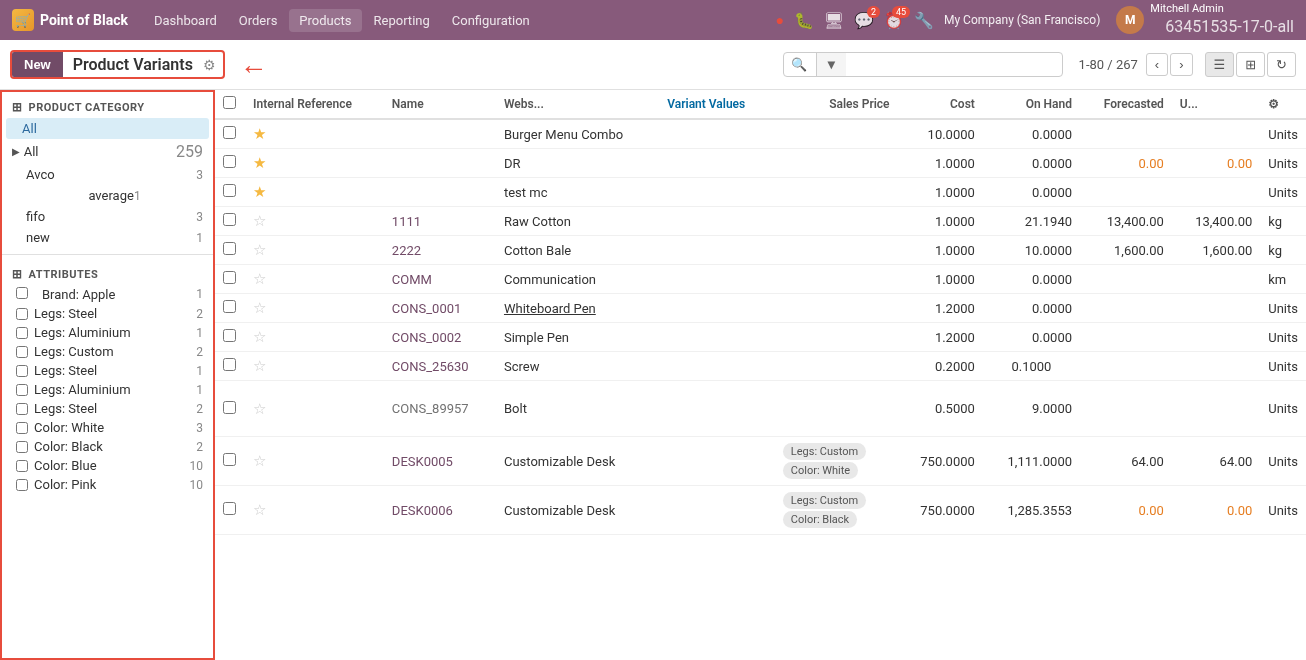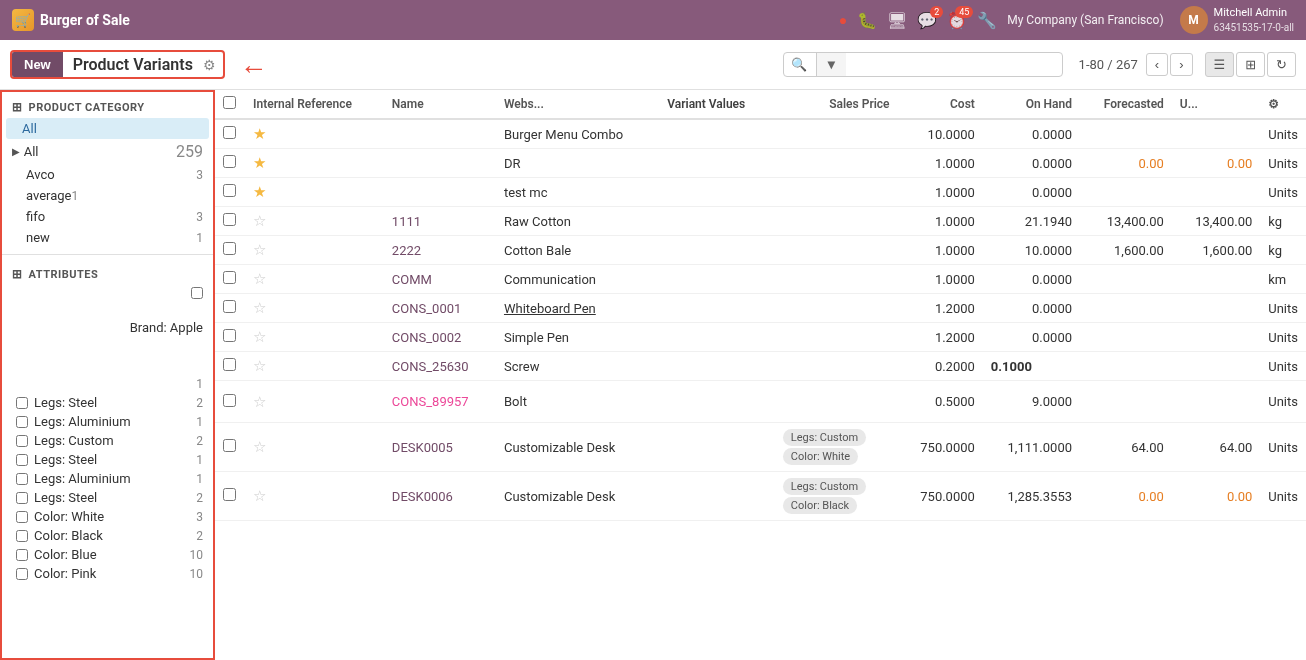--- a/index.html
+++ b/index.html
@@ -11,41 +11,48 @@
     thead th { padding: 6px 8px; text-align: left; font-weight: 600; color: #555; font-size: 12px; white-space: nowrap; position: sticky; top: 0; background: #fff; z-index: 10; }
     tbody tr { border-bottom: 1px solid #f0f0f0; }
     tbody td { padding: 5px 8px; vertical-align: middle; }
   </style>
 </head>
 <body>
 
 <nav style="display:flex;align-items:center;background:#875a7b;height:40px;padding:0 12px;gap:16px;">
   <div style="display:flex;align-items:center;gap:6px;color:#fff;font-weight:700;font-size:14px;cursor:pointer;">
     <div style="width:22px;height:22px;background:linear-gradient(135deg,#f5b942,#e8962a);border-radius:4px;display:flex;align-items:center;justify-content:center;font-size:13px;">🛒</div>
-    <span>Burger of Sale</span>
+    <span>Point of Black</span>
+  </div>
+  <div style="display:flex;gap:2px;">
+    <span style="color:rgba(255,255,255,0.85);padding:4px 10px;border-radius:4px;cursor:pointer;font-size:13px;">Dashboard</span>
+    <span style="color:rgba(255,255,255,0.85);padding:4px 10px;border-radius:4px;cursor:pointer;font-size:13px;">Orders</span>
+    <span style="color:rgba(255,255,255,0.85);padding:4px 10px;border-radius:4px;cursor:pointer;font-size:13px;background:rgba(255,255,255,0.15);">Products</span>
+    <span style="color:rgba(255,255,255,0.85);padding:4px 10px;border-radius:4px;cursor:pointer;font-size:13px;">Reporting</span>
+    <span style="color:rgba(255,255,255,0.85);padding:4px 10px;border-radius:4px;cursor:pointer;font-size:13px;">Configuration</span>
   </div>
   <div style="flex:1;"></div>
   <div style="display:flex;align-items:center;gap:10px;">
     <span style="color:#e74c3c;font-size:14px;cursor:pointer;">●</span>
     <span style="color:rgba(255,255,255,0.8);font-size:16px;cursor:pointer;">🐛</span>
     <span style="color:rgba(255,255,255,0.8);font-size:16px;cursor:pointer;">🖥</span>
     <div style="position:relative;cursor:pointer;color:rgba(255,255,255,0.8);font-size:16px;">
       💬<span style="background:#e74c3c;color:#fff;border-radius:8px;font-size:9px;padding:1px 4px;position:absolute;top:-5px;right:-6px;">2</span>
     </div>
     <div style="position:relative;cursor:pointer;color:rgba(255,255,255,0.8);font-size:16px;">
       ⏰<span style="background:#e74c3c;color:#fff;border-radius:8px;font-size:9px;padding:1px 4px;position:absolute;top:-5px;right:-6px;">45</span>
     </div>
     <span style="color:rgba(255,255,255,0.8);font-size:16px;cursor:pointer;">🔧</span>
     <span style="color:rgba(255,255,255,0.9);font-size:12px;">My Company (San Francisco)</span>
   </div>
   <div style="display:flex;align-items:center;gap:6px;cursor:pointer;">
     <div style="width:28px;height:28px;background:#c47a4a;border-radius:50%;display:flex;align-items:center;justify-content:center;font-size:12px;font-weight:700;color:#fff;">M</div>
     <div style="color:#fff;font-size:11px;line-height:1.3;">
       <div>Mitchell Admin</div>
-      <div style="font-size:10px;opacity:0.8;">63451535-17-0-all</div>
+      <div style="font-size:16px;opacity:0.8;margin-left:15px;">63451535-17-0-all</div>
     </div>
   </div>
 </nav>
 
 <div style="display:flex;align-items:center;padding:6px 10px;border-bottom:1px solid #e0e0e0;gap:8px;height:50px;background:#fff;">
   <div style="display:flex;align-items:center;border:2px solid #e74c3c;border-radius:4px;">
     <button style="background:#714b67;color:#fff;border:none;border-radius:2px 0 0 2px;padding:5px 12px;font-size:13px;font-weight:700;cursor:pointer;">New</button>
     <span style="font-size:16px;font-weight:600;color:#333;padding:0 10px;">Product Variants</span>
     <span style="color:#888;cursor:pointer;font-size:14px;padding-right:8px;">⚙</span>
   </div>
@@ -85,21 +92,21 @@
         <span style="font-size:13px;">All</span>
       </div>
       <span style="font-size:16px;color:#888;">259</span>
     </div>
 
     <div style="display:flex;align-items:center;justify-content:space-between;padding:3px 10px 3px 24px;cursor:pointer;">
       <span style="font-size:13px;">Avco</span>
       <span style="font-size:12px;color:#888;">3</span>
     </div>
 
-    <div style="display:flex;align-items:center;justify-content:flex-start;padding:3px 10px 3px 24px;cursor:pointer;">
+    <div style="display:flex;align-items:center;justify-content:center;padding:3px 10px 3px 24px;cursor:pointer;">
       <span style="font-size:13px;">average</span>
       <span style="font-size:12px;color:#888;">1</span>
     </div>
 
     <div style="display:flex;align-items:center;justify-content:space-between;padding:3px 10px 3px 24px;cursor:pointer;">
       <span style="font-size:13px;">fifo</span>
       <span style="font-size:12px;color:#888;">3</span>
     </div>
 
     <div style="display:flex;align-items:center;justify-content:space-between;padding:3px 10px 3px 24px;cursor:pointer;">
@@ -107,21 +114,21 @@
       <span style="font-size:12px;color:#888;">1</span>
     </div>
 
     <div style="height:1px;background:#e0e0e0;margin:6px 0;"></div>
 
     <div style="display:flex;align-items:center;gap:6px;padding:6px 10px 4px;font-weight:700;font-size:11px;color:#555;text-transform:uppercase;letter-spacing:0.5px;">
       <span style="font-size:12px;">⊞</span>
       <span>ATTRIBUTES</span>
     </div>
 
-    <div style="display:flex;align-items:flex-end;gap:21px;padding:2px 10px 2px 14px;cursor:pointer;flex-direction:column;">
+    <div style="display:flex;align-items:flex-start;gap:14px;padding:2px 10px 2px 14px;cursor:pointer;">
       <input type="checkbox" style="width: 12px; height: 12px;">
       <span style="font-size:13px;">Brand: Apple</span>
       <span style="flex:1;"></span>
       <span style="font-size:12px;color:#888;">1</span>
     </div>
     <div style="display:flex;align-items:center;gap:6px;padding:2px 10px 2px 14px;cursor:pointer;">
       <input type="checkbox" style="width: 12px; height: 12px;">
       <span style="font-size:13px;">Legs: Steel</span>
       <span style="flex:1;"></span>
       <span style="font-size:12px;color:#888;">2</span>
@@ -183,21 +190,21 @@
   </div>
 
   <div style="flex:1;overflow:auto;">
     <table style="width:100%;border-collapse:collapse;font-size:13px;">
       <thead>
         <tr style="border-bottom:2px solid #e0e0e0;background:#fff;">
           <th style="width:30px;padding:6px 8px;"><input type="checkbox" style=""></th>
           <th style="padding:6px 8px;text-align:left;font-weight:600;color:#555;font-size:12px;cursor:pointer;">Internal Reference</th>
           <th style="padding:6px 8px;text-align:left;font-weight:600;color:#555;font-size:12px;cursor:pointer;">Name</th>
           <th style="padding:6px 8px;text-align:left;font-weight:600;color:#555;font-size:12px;cursor:pointer;">Webs...</th>
-          <th style="padding:6px 8px;text-align:left;font-weight:600;color:#404040;font-size:12px;cursor:pointer;">Variant Values</th>
+          <th style="padding:6px 8px;text-align:left;font-weight:600;color:#0369a1;font-size:12px;cursor:pointer;">Variant Values</th>
           <th style="padding:6px 8px;text-align:right;font-weight:600;color:#555;font-size:12px;cursor:pointer;">Sales Price</th>
           <th style="padding:6px 8px;text-align:right;font-weight:600;color:#555;font-size:12px;cursor:pointer;">Cost</th>
           <th style="padding:6px 8px;text-align:right;font-weight:600;color:#555;font-size:12px;cursor:pointer;">On Hand</th>
           <th style="padding:6px 8px;text-align:right;font-weight:600;color:#555;font-size:12px;cursor:pointer;">Forecasted</th>
           <th style="padding:6px 8px;text-align:left;font-weight:600;color:#555;font-size:12px;cursor:pointer;">U...</th>
           <th style="padding:6px 8px;width:30px;cursor:pointer;">⚙</th>
         </tr>
       </thead>
       <tbody id="table-body">
       <tr style="border-bottom: 1px solid rgb(240, 240, 240); cursor: pointer;">
@@ -305,29 +312,29 @@
             <td style="padding: 5px 8px;">Units</td>
           </tr>
           <tr style="border-bottom: 1px solid rgb(240, 240, 240); cursor: pointer;">
             <td style="padding: 5px 8px;"><input type="checkbox" style=""></td>
             <td style="padding: 5px 8px;"><span style="color:#ccc;font-size:15px;cursor:pointer;">☆</span></td>
             <td style="padding: 5px 8px; color: rgb(113, 75, 103); margin-left: 20px;">CONS_25630</td>
             <td style="padding: 5px 8px;">Screw</td>
             <td style="padding: 5px 8px;"></td>
             <td style="padding: 5px 8px;"></td>
             <td style="padding: 5px 8px; text-align: right;">0.2000</td>
-            <td style="padding: 5px 8px; text-align: left; font-weight: bold;">0.1000</td>
-            <td style="padding: 5px 8px; text-align: right;"></td>
-            <td style="padding: 5px 8px; text-align: right;"></td>
-            <td style="padding: 5px 8px;">Units</td>
-          </tr>
-          <tr style="border-bottom: 1px solid rgb(240, 240, 240); cursor: pointer;">
-            <td style="padding: 5px 8px;"><input type="checkbox" style=""></td>
-            <td style="padding: 5px 8px;"><span style="color:#ccc;font-size:15px;cursor:pointer;">☆</span></td>
-            <td style="padding: 13px 8px; color: #ec4899;">CONS_89957</td>
+            <td style="padding: 5px 8px; text-align: center;">0.1000</td>
+            <td style="padding: 5px 8px; text-align: right;"></td>
+            <td style="padding: 5px 8px; text-align: right;"></td>
+            <td style="padding: 5px 8px;">Units</td>
+          </tr>
+          <tr style="border-bottom: 1px solid rgb(240, 240, 240); cursor: pointer;">
+            <td style="padding: 5px 8px;"><input type="checkbox" style=""></td>
+            <td style="padding: 5px 8px;"><span style="color:#ccc;font-size:15px;cursor:pointer;">☆</span></td>
+            <td style="padding: 20px 8px; color: #737373;">CONS_89957</td>
             <td style="padding: 5px 8px;">Bolt</td>
             <td style="padding: 5px 8px;"></td>
             <td style="padding: 5px 8px;"></td>
             <td style="padding: 5px 8px; text-align: right;">0.5000</td>
             <td style="padding: 5px 8px; text-align: right; margin-top: 17px;">9.0000</td>
             <td style="padding: 5px 8px; text-align: right;"></td>
             <td style="padding: 5px 8px; text-align: right;"></td>
             <td style="padding: 5px 8px;">Units</td>
           </tr>
           <tr style="border-bottom: 1px solid rgb(240, 240, 240); cursor: pointer;">

